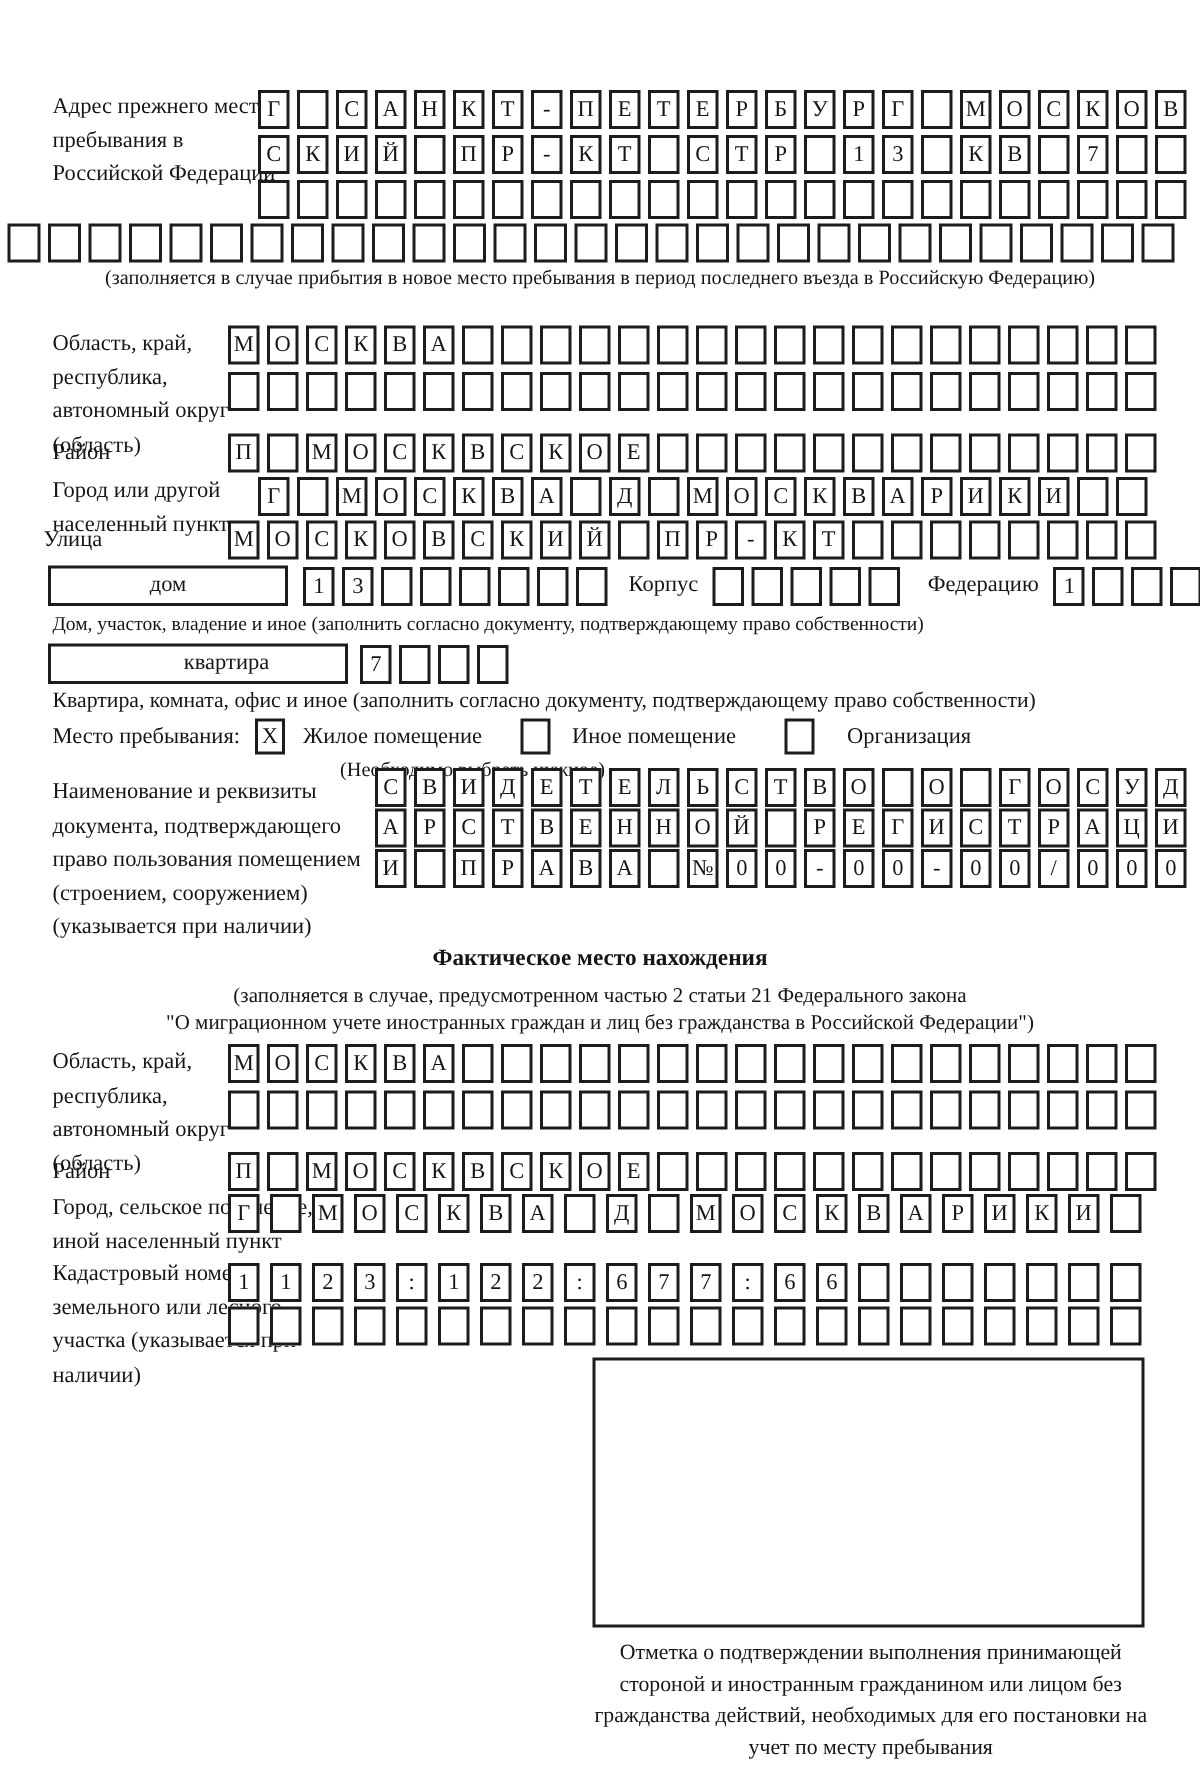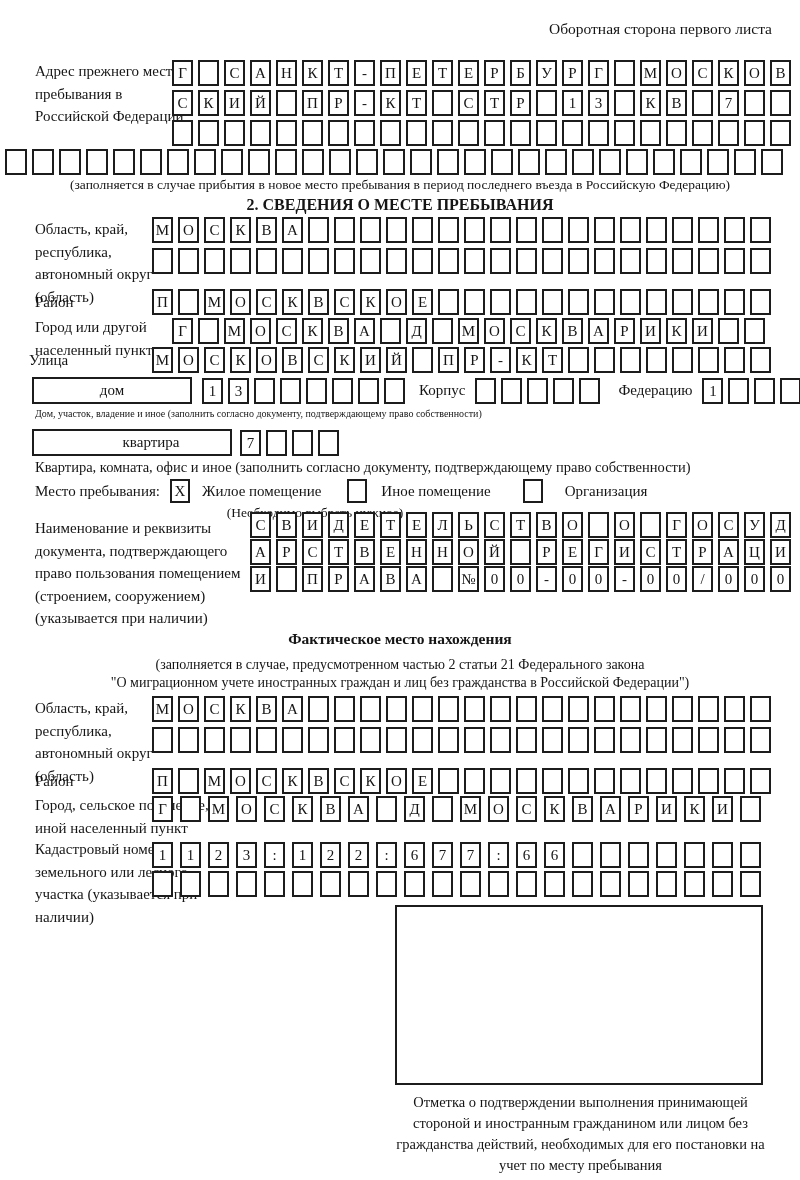--- a/index.html
+++ b/index.html
@@ -21,21 +21,20 @@
   .chk{box-sizing:border-box;width:20px;height:24px;border:2px solid #1c1c1c;
        font-size:15px;line-height:20px;text-align:center;flex:0 0 auto;background:#fff;}
   .stamp{box-sizing:border-box;border:2px solid #1c1c1c;background:#fff;}
   .cap{font-size:14.5px;line-height:1.45;text-align:center;}
 </style>
 </head>
 <body>
 
 <div class="page">
 
-  <div class="abs" style="top:20px;right:28px;font-size:15.5px;">Оборотная сторона первого листа</div>
 
   <div class="abs lbl" style="left:35px;top:60px;width:150px;">Адрес прежнего места пребывания в Российской Федерации</div>
   <div class="abs cellrow" style="left:172px;top:60px;">
       <span class="cell">Г</span>
       <span class="cell"></span>
       <span class="cell">С</span>
       <span class="cell">А</span>
       <span class="cell">Н</span>
       <span class="cell">К</span>
       <span class="cell">Т</span>
@@ -135,21 +134,20 @@
       <span class="cell"></span>
       <span class="cell"></span>
       <span class="cell"></span>
       <span class="cell"></span>
       <span class="cell"></span>
       <span class="cell"></span>
       <span class="cell"></span>
     </div>
   <div class="abs note center" style="top:177px;">(заполняется в случае прибытия в новое место пребывания в период последнего въезда в Российскую Федерацию)</div>
 
-  <div class="abs sec-title center" style="top:196px;">2. СВЕДЕНИЯ О МЕСТЕ ПРЕБЫВАНИЯ</div>
 
   <div class="abs lbl" style="left:35px;top:218px;width:122px;">Область, край, республика, автономный округ (область)</div>
   <div class="abs cellrow" style="left:152px;top:217px;">
       <span class="cell">М</span>
       <span class="cell">О</span>
       <span class="cell">С</span>
       <span class="cell">К</span>
       <span class="cell">В</span>
       <span class="cell">А</span>
       <span class="cell"></span>
@@ -302,21 +300,21 @@
         <span class="cell"></span>
       </div>
     <div class="lbl" style="margin-left:8px;">Федерацию</div>
     <div class="cellrow">
         <span class="cell">1</span>
         <span class="cell"></span>
         <span class="cell"></span>
         <span class="cell"></span>
       </div>
   </div>
-  <div class="abs" style="left:35px;top:408px;font-size:10px;">Дом, участок, владение и иное (заполнить согласно документу, подтверждающему право собственности)</div>
+  <div class="abs" style="left:35px;top:408px;font-size:13px;">Дом, участок, владение и иное (заполнить согласно документу, подтверждающему право собственности)</div>
 
   <div class="abs inline-row" style="left:32px;top:429px;column-gap:8px;">
     <div class="wbox" style="width:200px;padding-left:38px;">квартира</div>
     <div class="cellrow">
         <span class="cell">7</span>
         <span class="cell"></span>
         <span class="cell"></span>
         <span class="cell"></span>
       </div>
   </div>

